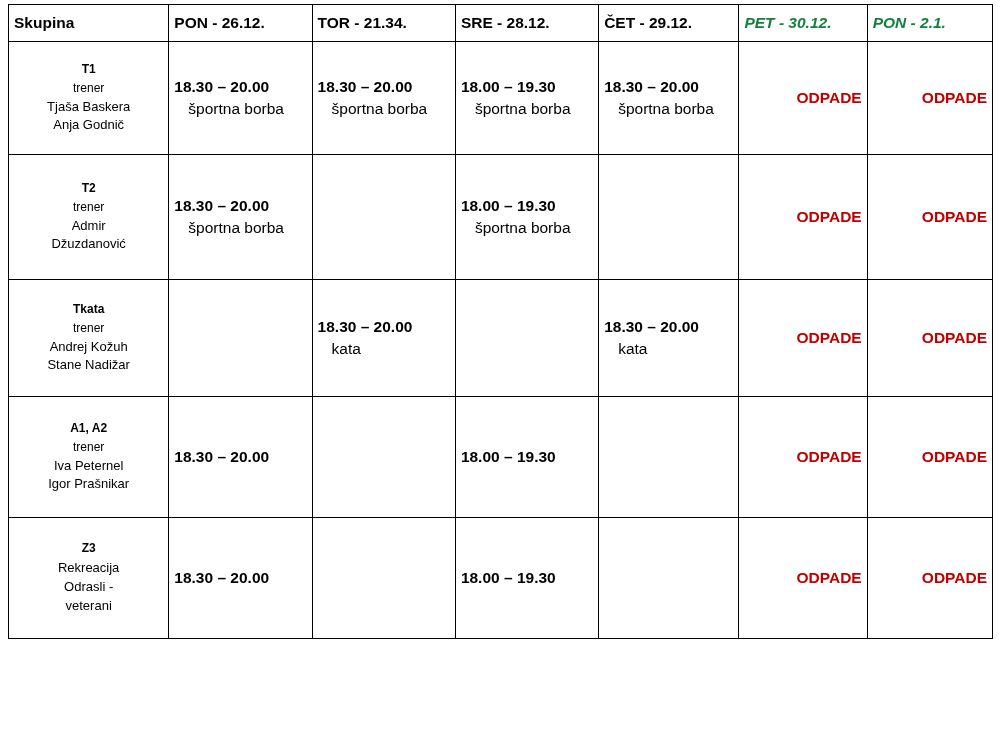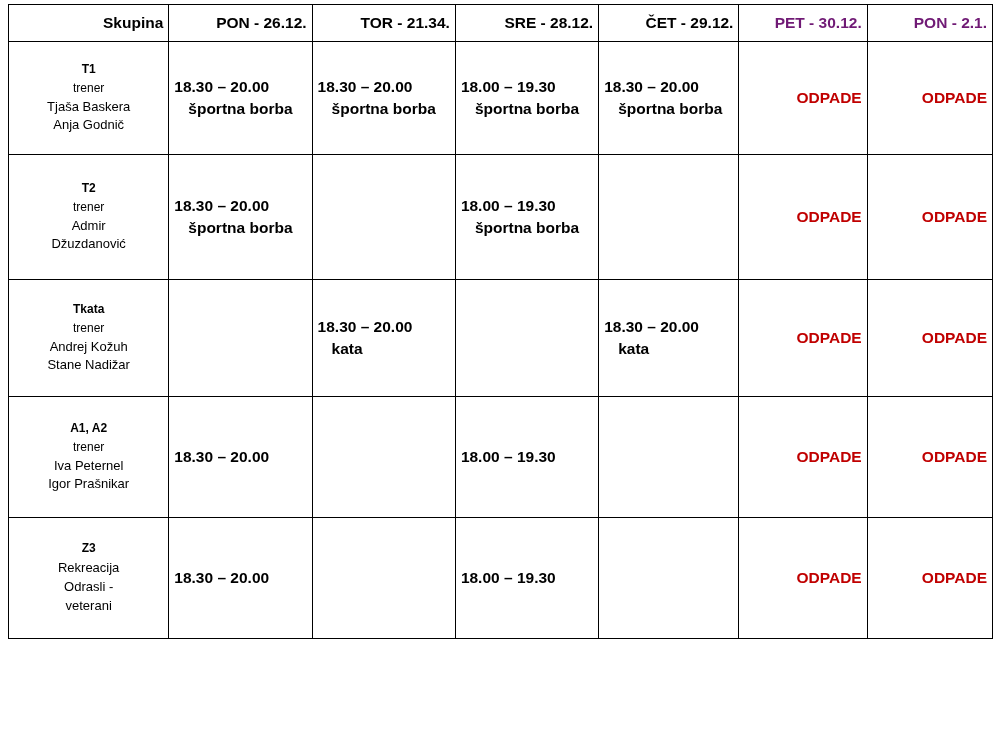--- a/index.html
+++ b/index.html
@@ -36,28 +36,29 @@
     line-height: 1.45;
   }
   
   col.c-group { width: 160px; }
   col.c-day   { width: 143px; }
   col.c-day5  { width: 140px; }
   col.c-off   { width: 128px; }
   col.c-off2  { width: 125px; }
 
   thead th {
-    text-align: right;
+    text-align: left;
     font-weight: bold;
     font-size: 16px;
     height: 28px;
     padding: 3px 4px;
   }
   thead th.red {
-    color: #701a75;
+    color: #15803d;
+    font-style: italic;
   }
 
   td.group {
     text-align: center;
     padding: 6px 4px 8px 4px;
   }
   td.group .gname {
     font-weight: bold;
     font-size: 12px;
     display: block;
@@ -76,21 +77,21 @@
     text-align: left;
     padding-left: 8px;
   }
   td.slot .time {
     font-weight: bold;
     display: block;
     white-space: nowrap;
   }
   td.slot .act {
     display: block;
-    font-weight: bold;
+    font-weight: normal;
   }
   td.slot.centered-act .act {
     padding-left: 14px;
   }
   td.empty { }
 
   td.off {
     text-align: right;
     color: #c00000;
     font-weight: bold;

